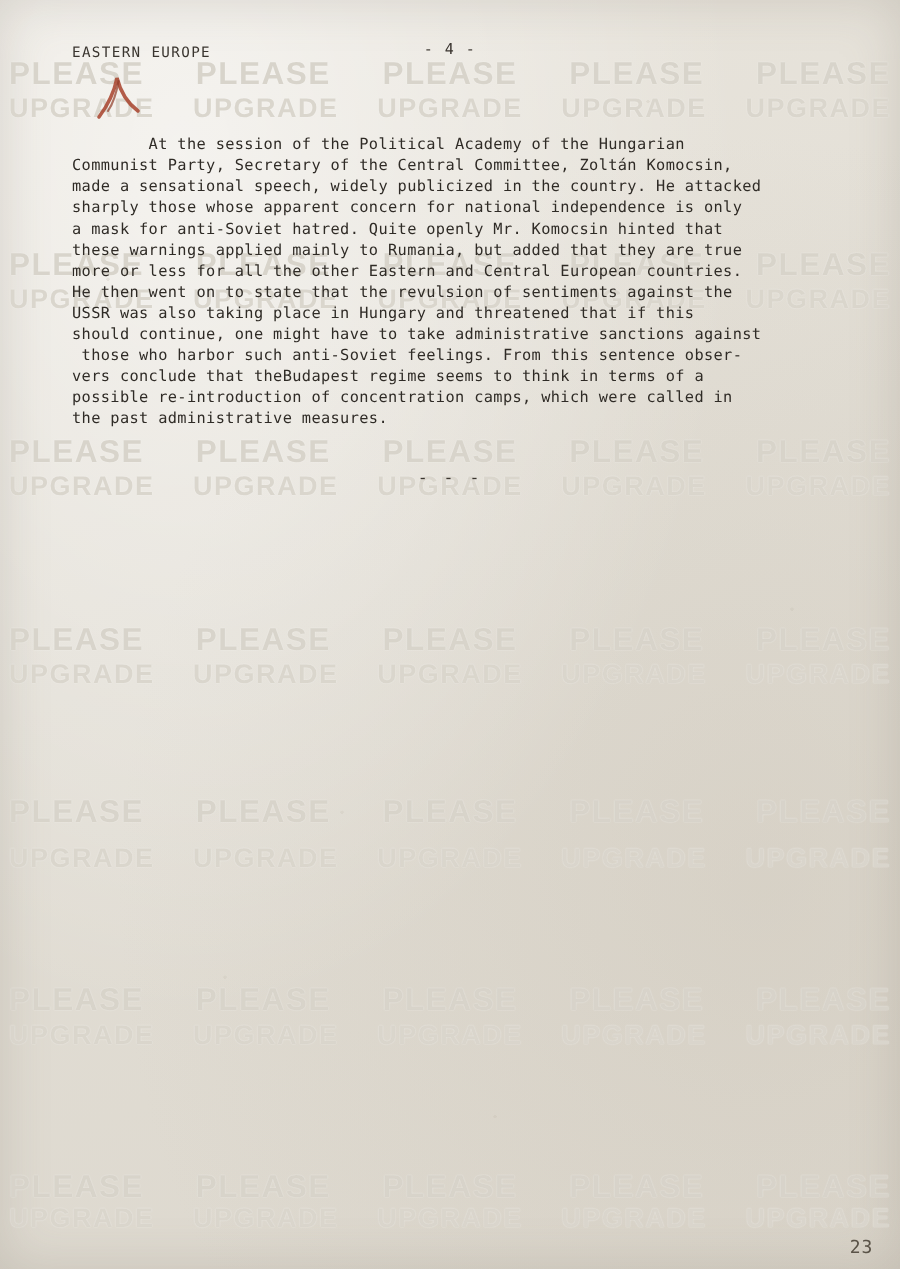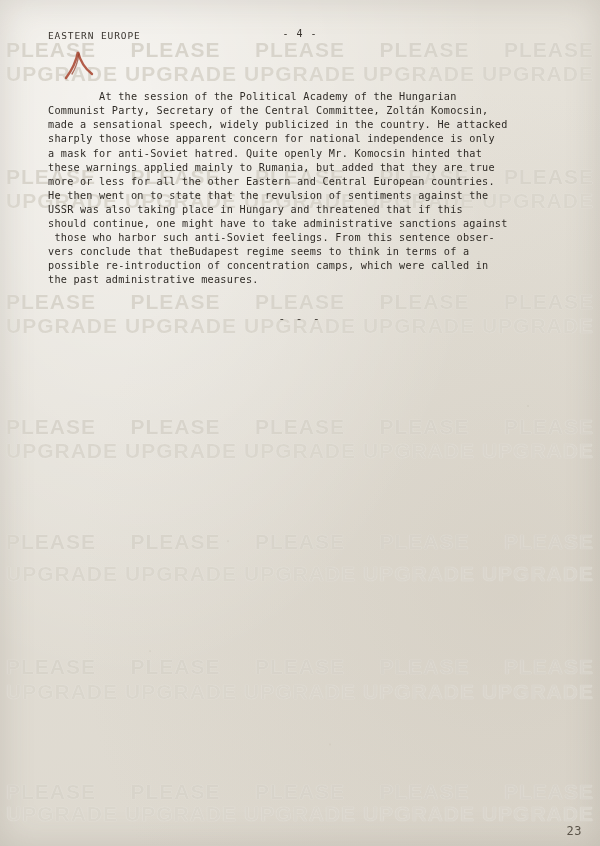--- a/index.html
+++ b/index.html
@@ -51,21 +51,21 @@
     font-weight: bold;
     letter-spacing: 1px;
     white-space: nowrap;
   }
   .wm-please {
     font-size: 21px;
     color: rgba(214,210,200,0.95);
     text-shadow: 0 0 1px rgba(255,255,255,0.6);
   }
   .wm-upgrade {
-    font-size: 21px;
+    font-size: 18px;
     color: rgba(216,212,202,0.95);
     text-shadow: 0 0 1px rgba(255,255,255,0.6);
     justify-content: space-between;
   }
   .wm-row span {
     display: inline-block;
   }
 
   .doc-text {
     position: absolute;

